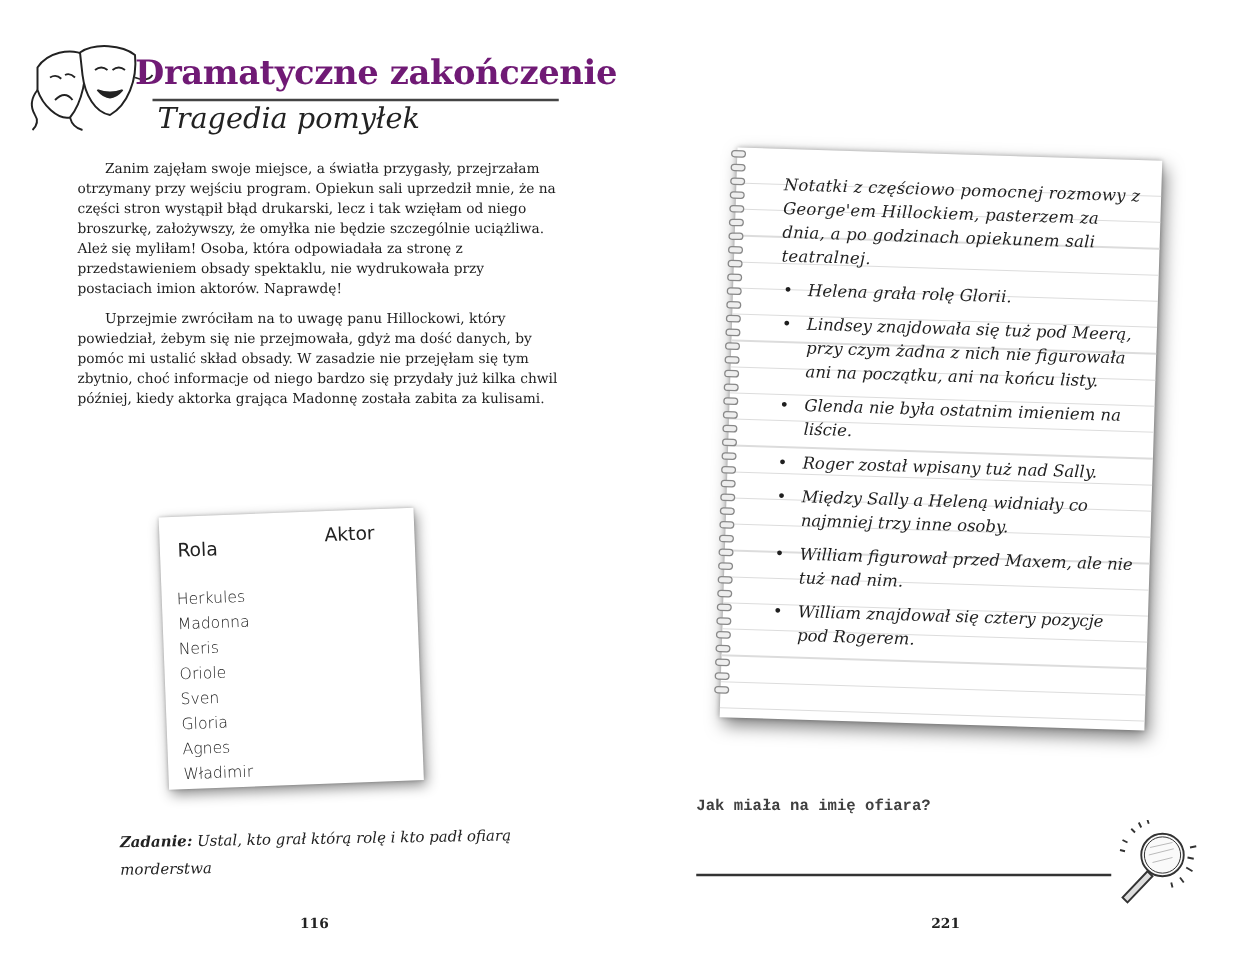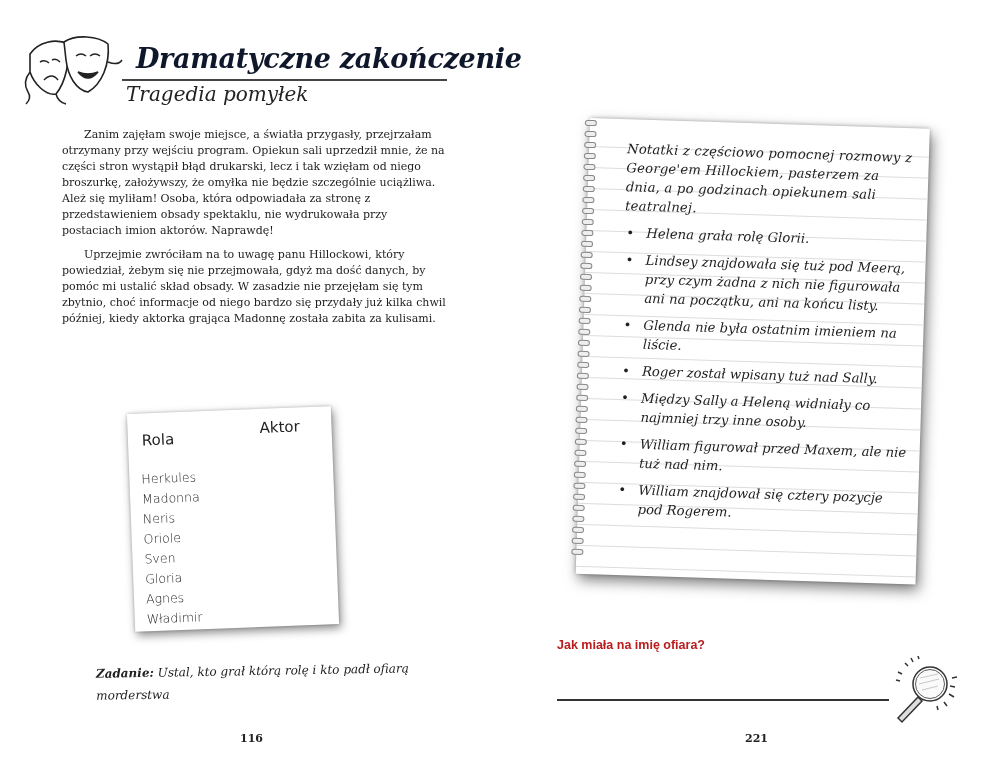--- a/index.html
+++ b/index.html
@@ -2,28 +2,28 @@
 <html><head>
   <meta charset="utf-8">
   <style>
     * { box-sizing: border-box; margin: 0; padding: 0; }
     html, body { width: 1004px; height: 768px; background: #ffffff; overflow: hidden; }
     body { position: relative; font-family: "DejaVu Serif", serif; color: #1a1a1a; }
 
     
     .masks { position: absolute; left: 16px; top: 32px; width: 110px; height: 76px; }
     .title {
-      position: absolute; left: 136px; top: 43px;
-      font-family: "DejaVu Serif", serif; font-style: italic; font-weight: bold;
-      font-size: 27px; color: #0f172a; letter-spacing: -0.3px;
+      position: absolute; left: 108px; top: 43px;
+      font-family: "DejaVu Serif", serif; font-weight: bold;
+      font-size: 27px; color: #701a75; letter-spacing: -0.3px;
     }
     .title-rule { position: absolute; left: 122px; top: 79px; width: 325px; height: 1.5px; background: #444; }
     .subtitle {
       position: absolute; left: 126px; top: 82px;
-      font-family: "DejaVu Serif", serif; font-style: italic; font-size: 20px; color: #222;
+      font-family: "DejaVu Serif", serif; font-style: italic; font-size: 23px; color: #222;
     }
     .body-text {
       position: absolute; left: 62px; top: 127px; width: 388px;
       font-family: "DejaVu Serif", serif; font-size: 11px; line-height: 16px; color: #1d1d1d;
     }
     .body-text p { text-indent: 22px; margin-bottom: 8px; }
 
     .cast-card {
       position: absolute; left: 131px; top: 410px; width: 204px; height: 218px;
       background: #fff; transform: rotate(-2.2deg);
@@ -61,21 +61,21 @@
       position: absolute; left: 38px; top: 20px; width: 290px;
       font-family: "DejaVu Serif", serif; font-style: italic; font-size: 13.2px; line-height: 19px; color: #1f1f1f;
     }
     .notes .intro { margin-bottom: 8px; letter-spacing: 0.2px; }
     .notes ul { list-style: none; }
     .notes li { position: relative; padding-left: 22px; margin-bottom: 8px; }
     .notes li::before { content: "•"; position: absolute; left: 2px; top: 0; font-style: normal; }
 
     .question {
       position: absolute; left: 557px; top: 638px;
-      font-family: Liberation Sans, sans-serif; font-weight: bold; font-size: 12.5px; color: #b91c1c;
+      font-family: Liberation Mono, monospace; font-weight: bold; font-size: 12.5px; color: #404040;
     }
     .answer-line { position: absolute; left: 557px; top: 699px; width: 332px; height: 1.5px; background: #333; }
     .magnifier { position: absolute; left: 886px; top: 656px; width: 76px; height: 72px; }
   </style>
 </head>
 <body>
 
 <svg class="masks" viewBox="0 0 110 76">
   <g fill="#fff" stroke="#222" stroke-width="1.6" stroke-linejoin="round">
     <path d="M14 22 C 22 10, 40 6, 52 12 C 54 28, 50 50, 40 62 C 30 64, 18 52, 14 40 Z"></path>

